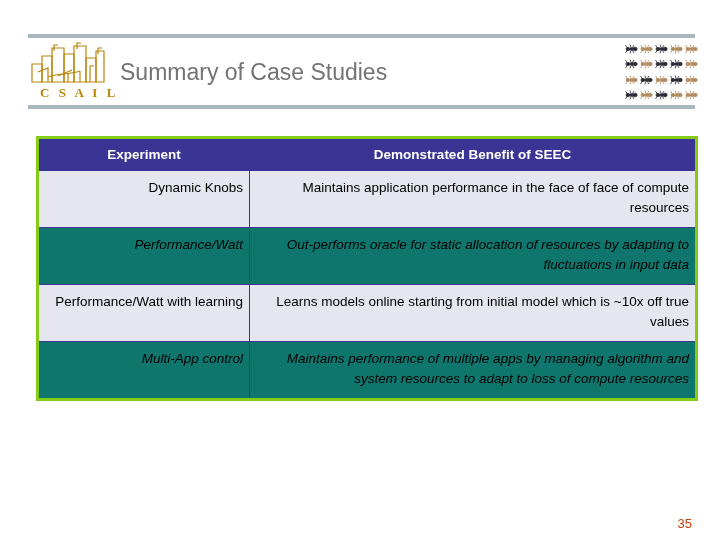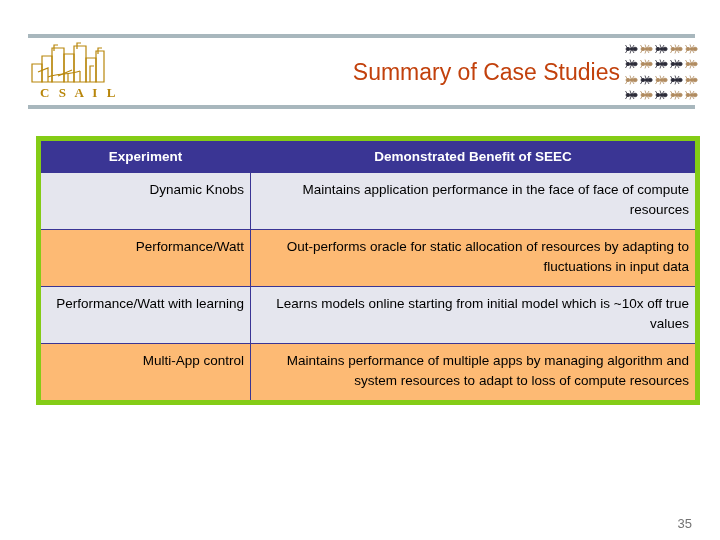--- a/index.html
+++ b/index.html
@@ -68,36 +68,36 @@
   }
   .ant-cell { position: relative; }
   .ant-cell svg { display: block; }
 
   
   .slide-title {
     position: absolute;
     left: 120px;
     top: 58px;
     width: 500px;
-    text-align: right;
+    text-align: left;
     font-size: 23px;
     line-height: 28px;
-    color: #c2410c;
+    color: #737373;
     white-space: nowrap;
   }
 
   
   .case-table {
     position: absolute;
     left: 36px;
     top: 136px;
     width: 659px;
     border-collapse: collapse;
     table-layout: fixed;
-    border: 5px solid #84cc16;
+    border: 3px solid #84cc16;
   }
   .case-table th,
   .case-table td {
     border: 1px solid #3a3594;
     vertical-align: top;
     text-align: right;
   }
   .case-table thead th {
     background: #3a3594;
     color: #ffffff;
@@ -113,30 +113,30 @@
 
   .case-table tbody td {
     font-size: 13.5px;
     line-height: 20px;
     padding: 7px 6px 9px 6px;
   }
   .case-table tbody td.cell-exp { padding-left: 6px; }
   .case-table tbody td.cell-ben { padding-left: 6px; }
 
   .row-alt td { background: #e5e6ee; }
-  .row-plain td { background: #fdba74; }
+  .row-plain td { background: #0f766e; font-style: italic; }
 
   
   .page-number {
     position: absolute;
     right: 28px;
     top: 516px;
     font-size: 13px;
     line-height: 15px;
-    color: #737373;
+    color: #c2410c;
   }
 </style>
 </head>
 <body>
 
 <div class="slide-header">
 
   <div class="rule rule-top"></div>
   <div class="rule rule-bottom"></div>
 

